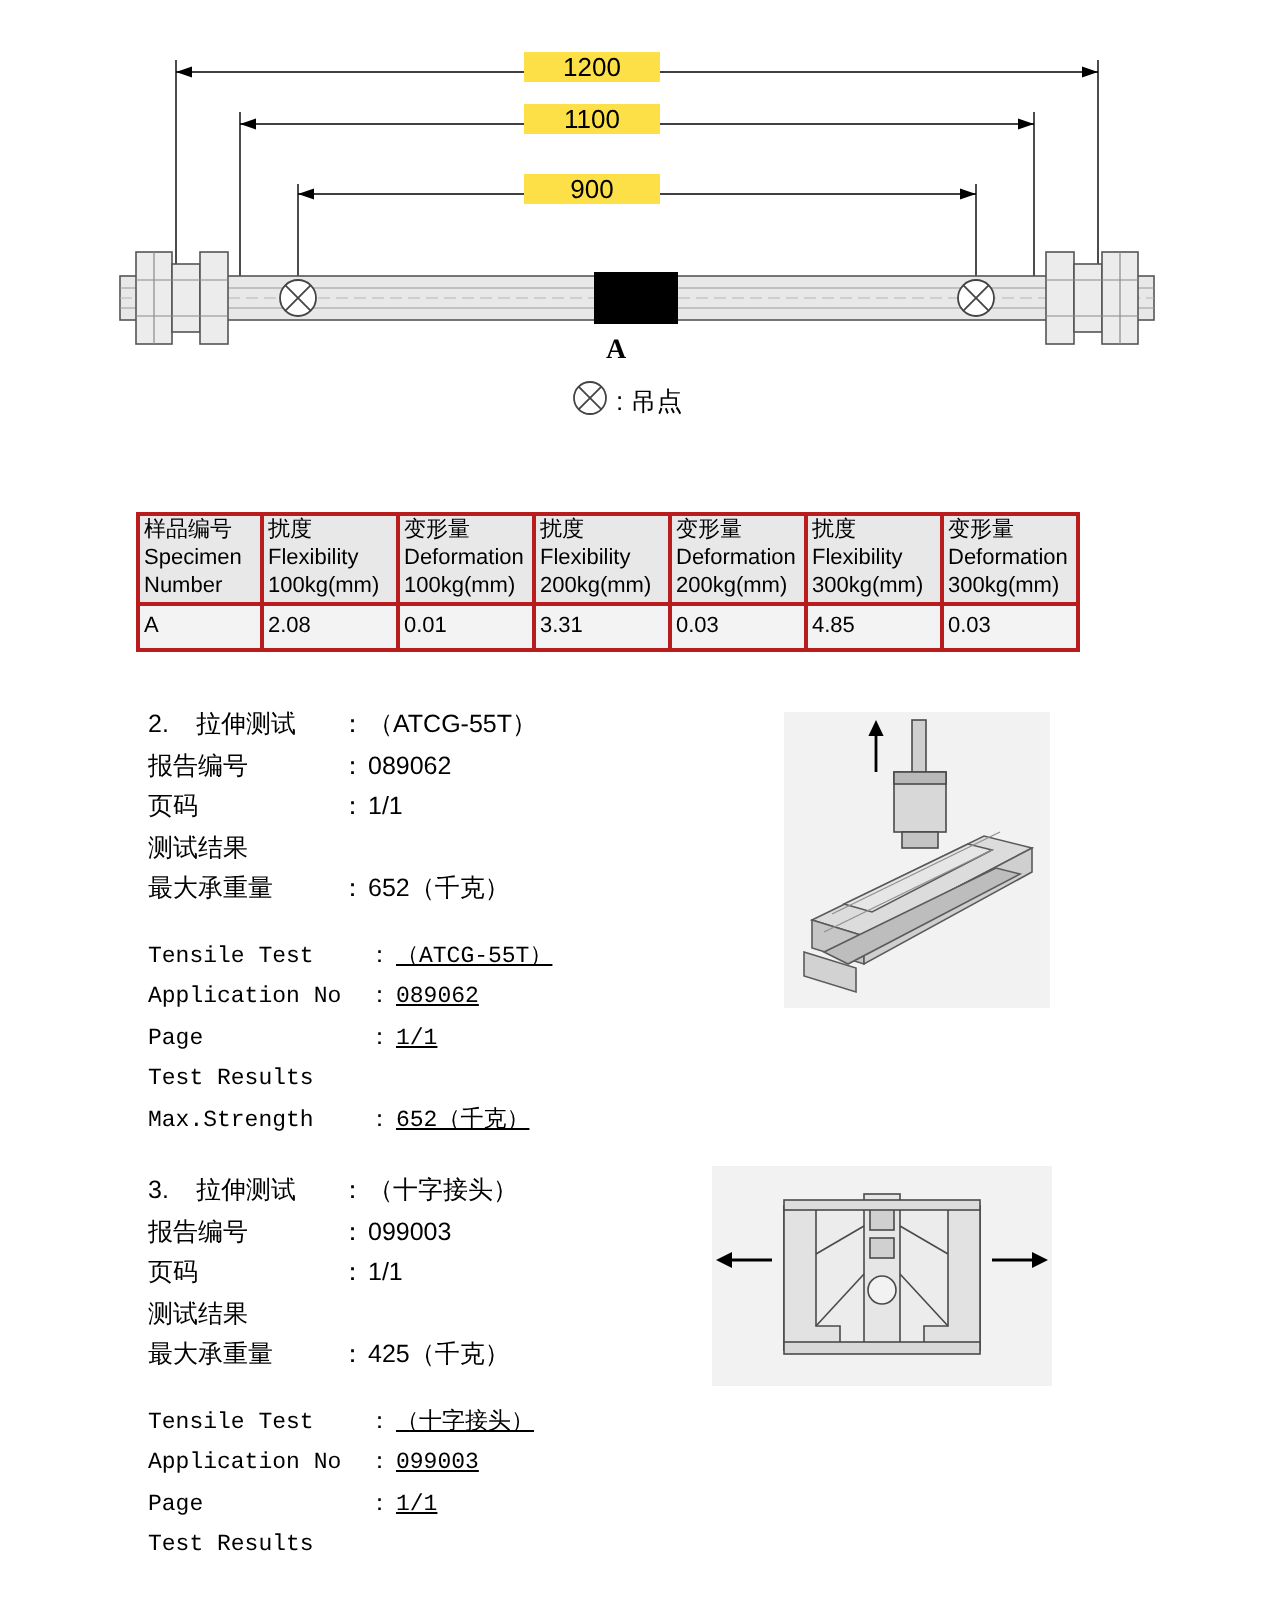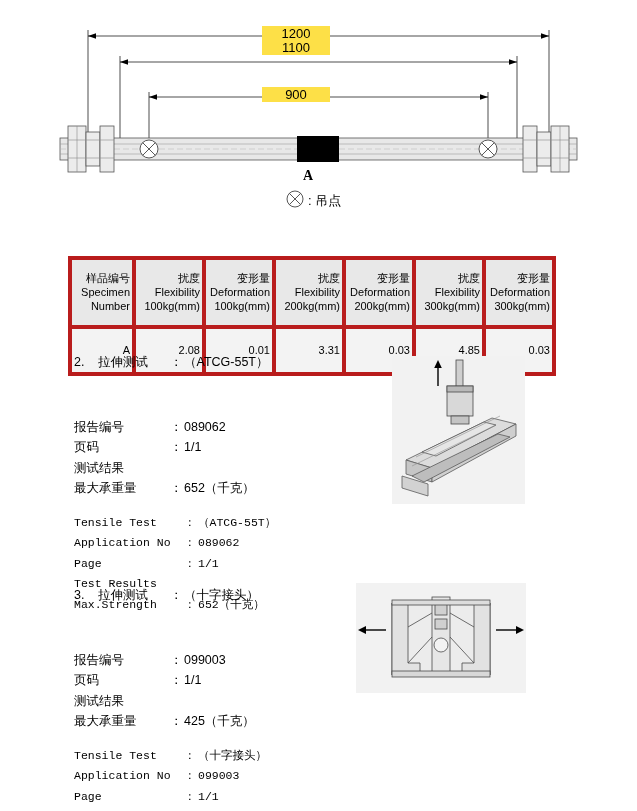--- a/index.html
+++ b/index.html
@@ -26,21 +26,21 @@
   }
   .dim-label {
     position: absolute;
     font-family: "Liberation Sans", sans-serif;
     font-size: 13px;
     text-align: center;
     background: #fde047;
     padding: 0 4px;
   }
   #dim1200 { left: 262px; top: 26px; width: 60px; }
-  #dim1100 { left: 262px; top: 40px; width: 60px; }
+  #dim1100 { left: 262px; top: 52px; width: 60px; }
   #dim900  { left: 262px; top: 87px; width: 60px; }
 
   #letter-a {
     position: absolute;
     left: 303px;
     top: 168px;
     font-size: 14px;
     font-weight: bold;
     font-family: "Liberation Serif", serif;
   }
@@ -62,24 +62,24 @@
   
   #data-table {
     position: absolute;
     left: 68px;
     top: 256px;
     border-collapse: collapse;
     font-size: 11px;
     font-family: "Liberation Sans", sans-serif;
   }
   #data-table td {
-    border: 4px solid #b91c1c;
-    text-align: right;
+    border: 2px solid #b91c1c;
+    text-align: left;
     vertical-align: middle;
-    padding: 12px 2px;
+    padding: 1px 2px;
     line-height: 1.25;
   }
   #data-table thead td {
     background: #e8e8e8;
     height: 18px;
     width: 62px;
   }
   #data-table thead td.hdr-first { width: 56px; }
   #data-table tbody td {
     background: #f3f3f3;
@@ -104,33 +104,32 @@
     font-size: 12.5px;
   }
   .line {
     display: block;
     white-space: nowrap;
     height: 20.5px;
   }
   .line .lbl {
     display: inline-block;
     width: 96px;
-    margin-top: 44px;
   }
   .line .lbl-indent {
     display: inline-block;
     width: 96px;
     padding-left: 24px;
     box-sizing: border-box;
   }
   .line .colon {
     display: inline-block;
     width: 14px;
   }
-  .latin { font-family: "Liberation Mono", monospace; font-size: 11.5px; }
+  .latin { font-family: "Liberation Mono", monospace; font-size: 11.5px; text-decoration: underline; }
   .latin .lbl, .latin .lbl-indent { width: 110px; }
   .gap { height: 14px; display: block; }
 
   
   .figure {
     position: absolute;
     background: #f2f2f2;
   }
   #figure1 { left: 392px; top: 356px; width: 133px; height: 148px; }
   #figure2 { left: 356px; top: 583px; width: 170px; height: 110px; }

